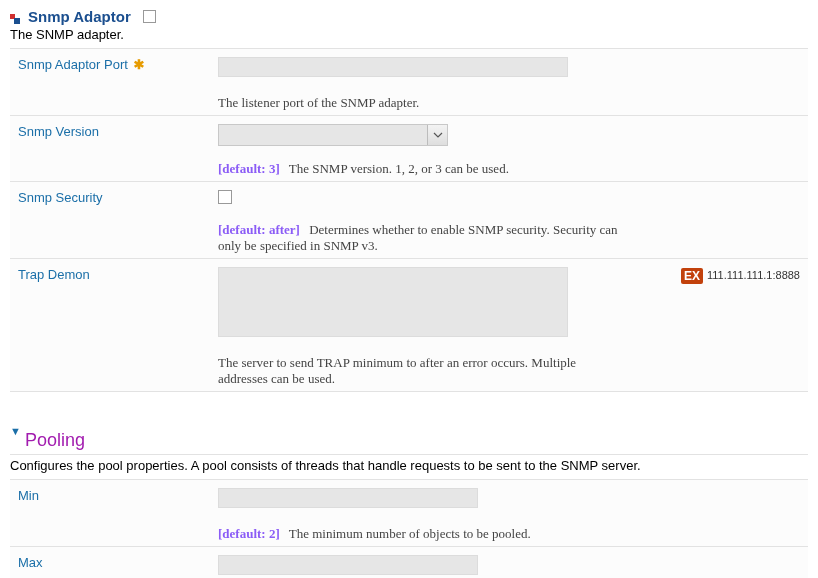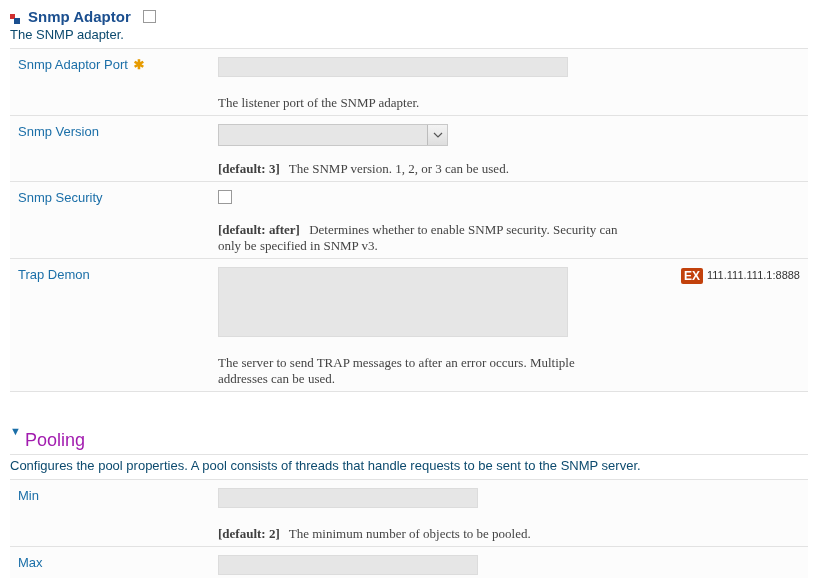--- a/index.html
+++ b/index.html
@@ -30,21 +30,21 @@
   }
   .section-checkbox {
     width: 13px;
     height: 13px;
     border: 1px solid #999;
     display: inline-block;
     margin-left: 4px;
     background: #fff;
   }
   .section-desc {
-    color: #0c4a6e;
+    color: #000000;
     margin: 2px 0 6px 0;
   }
   table.form {
     width: 100%;
     border-collapse: collapse;
   }
   table.form > tbody > tr {
     background: #fcfcfc;
   }
   table.form > tbody > tr > td {
@@ -103,21 +103,21 @@
     height: 70px;
     display: inline-block;
   }
   .help-line {
     margin-top: 15px;
     color: #444;
     font-family: Liberation Serif, serif;
   }
   .default-tag {
     font-weight: bold;
-    color: #404040;
+    color: #8b5cf6;
     margin-right: 6px;
   }
   .example-badge {
     display: inline-block;
     background: #c2410c;
     color: #fff;
     font-size: 12px;
     font-weight: bold;
     padding: 1px 3px;
     border-radius: 2px;
@@ -219,21 +219,21 @@
     </td>
     <td class="right-cell"></td>
   </tr>
 
   <tr>
     <td class="label-cell">
       <span>Trap Demon</span>
     </td>
     <td>
       <span class="textarea-input"></span>
-      <div class="help-line">The server to send TRAP messages to after an error occurs. Multiple addresses can be used.</div>
+      <div class="help-line">The server to send TRAP minimum to after an error occurs. Multiple addresses can be used.</div>
     </td>
     <td class="right-cell">
       <span class="example-badge">EX</span><span class="example-text">111.111.111.1:8888</span>
     </td>
   </tr>
 
 </tbody>
   </table>
 
 <div class="subsection">

